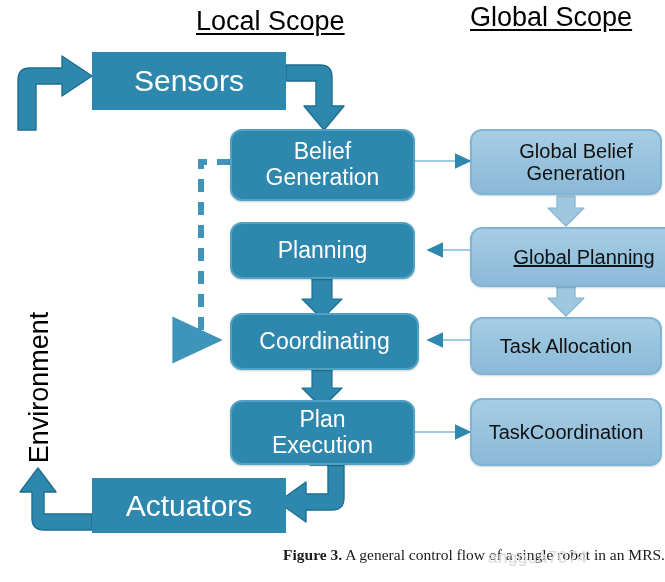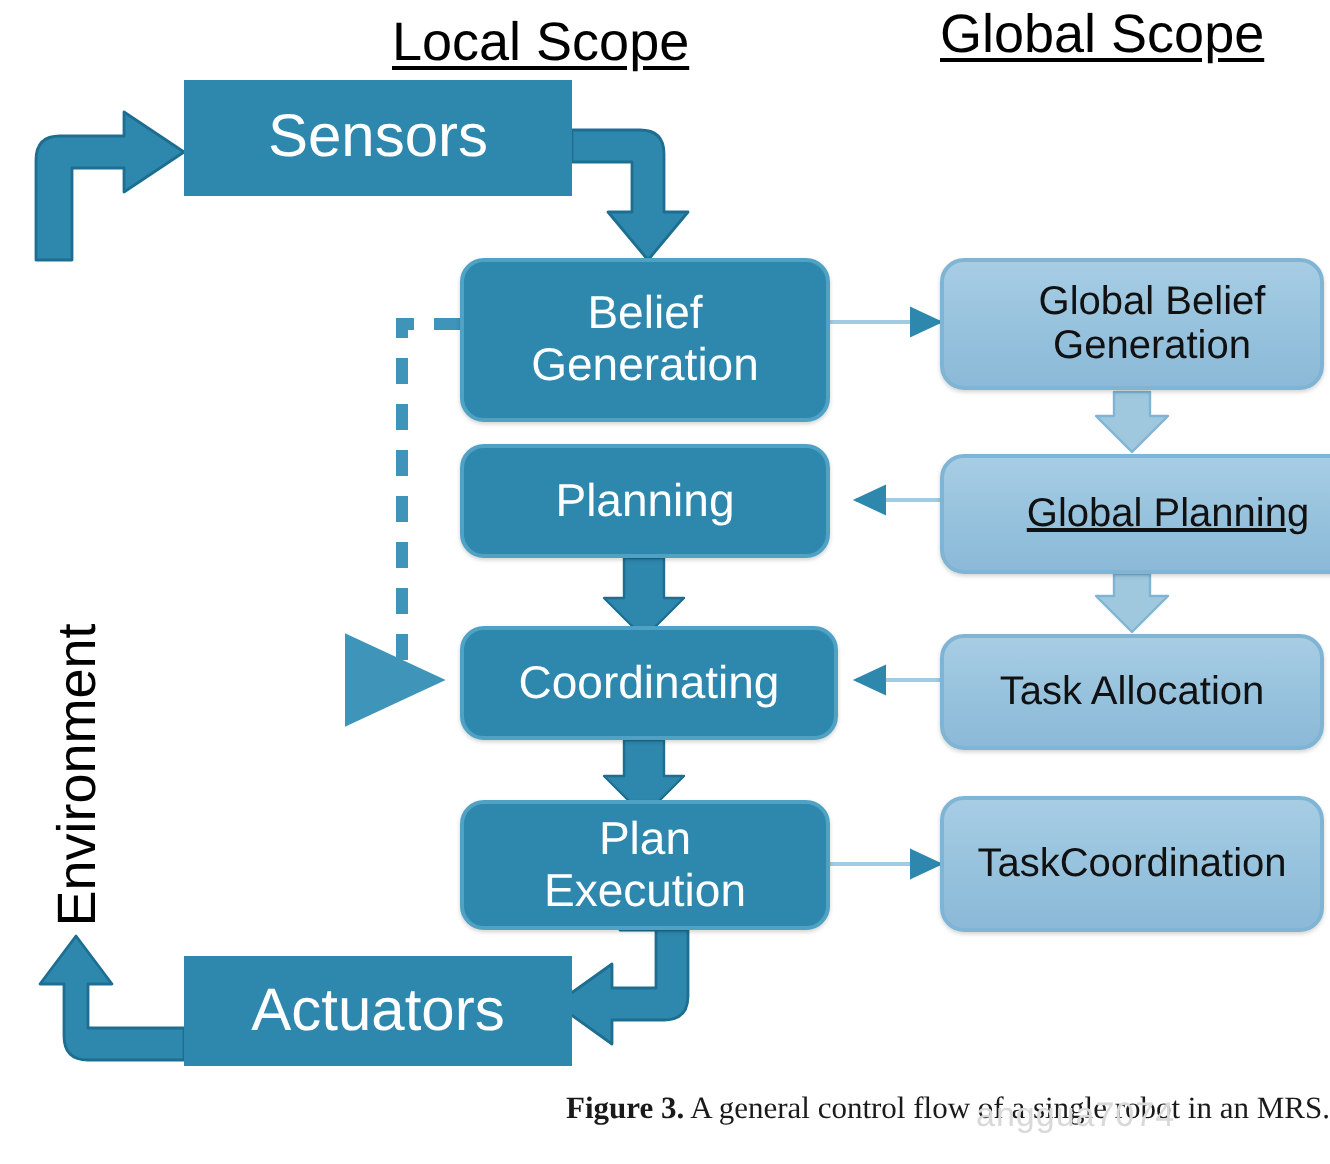--- a/index.html
+++ b/index.html
@@ -167,25 +167,25 @@
 
     <g>
       <path d="M415,432 L440,432 L440,432 L470,432" fill="none" stroke="#9FCCE4" stroke-width="2" marker-end="url(#mk-thin)"></path>
     </g>
 
     <g>
       <path d="M230,162 L201,162 L201,340 L218,340" fill="none" stroke="#3E95B9" stroke-width="6" stroke-dasharray="13 10" stroke-linecap="butt" marker-end="url(#mk-dash)"></path>
     </g>
   </svg>
 
-  <div class="node hard" style="left:92px;top:40px;width:194px;height:58px;">
+  <div class="node hard" style="left:92px;top:52px;width:194px;height:58px;">
     <span>Sensors</span>
   </div>
 
-  <div class="node local" style="left:230px;top:129px;width:185px;height:82px;flex-direction:column;text-align:center;">
+  <div class="node local" style="left:230px;top:129px;width:185px;height:72px;flex-direction:column;text-align:center;">
     <span>Belief</span>
     <span>Generation</span>
   </div>
 
   <div class="node local" style="left:230px;top:222px;width:185px;height:57px;">
     <span>Planning</span>
   </div>
 
   <div class="node local" style="left:230px;top:313px;width:189px;height:57px;">
     <span>Coordinating</span>

